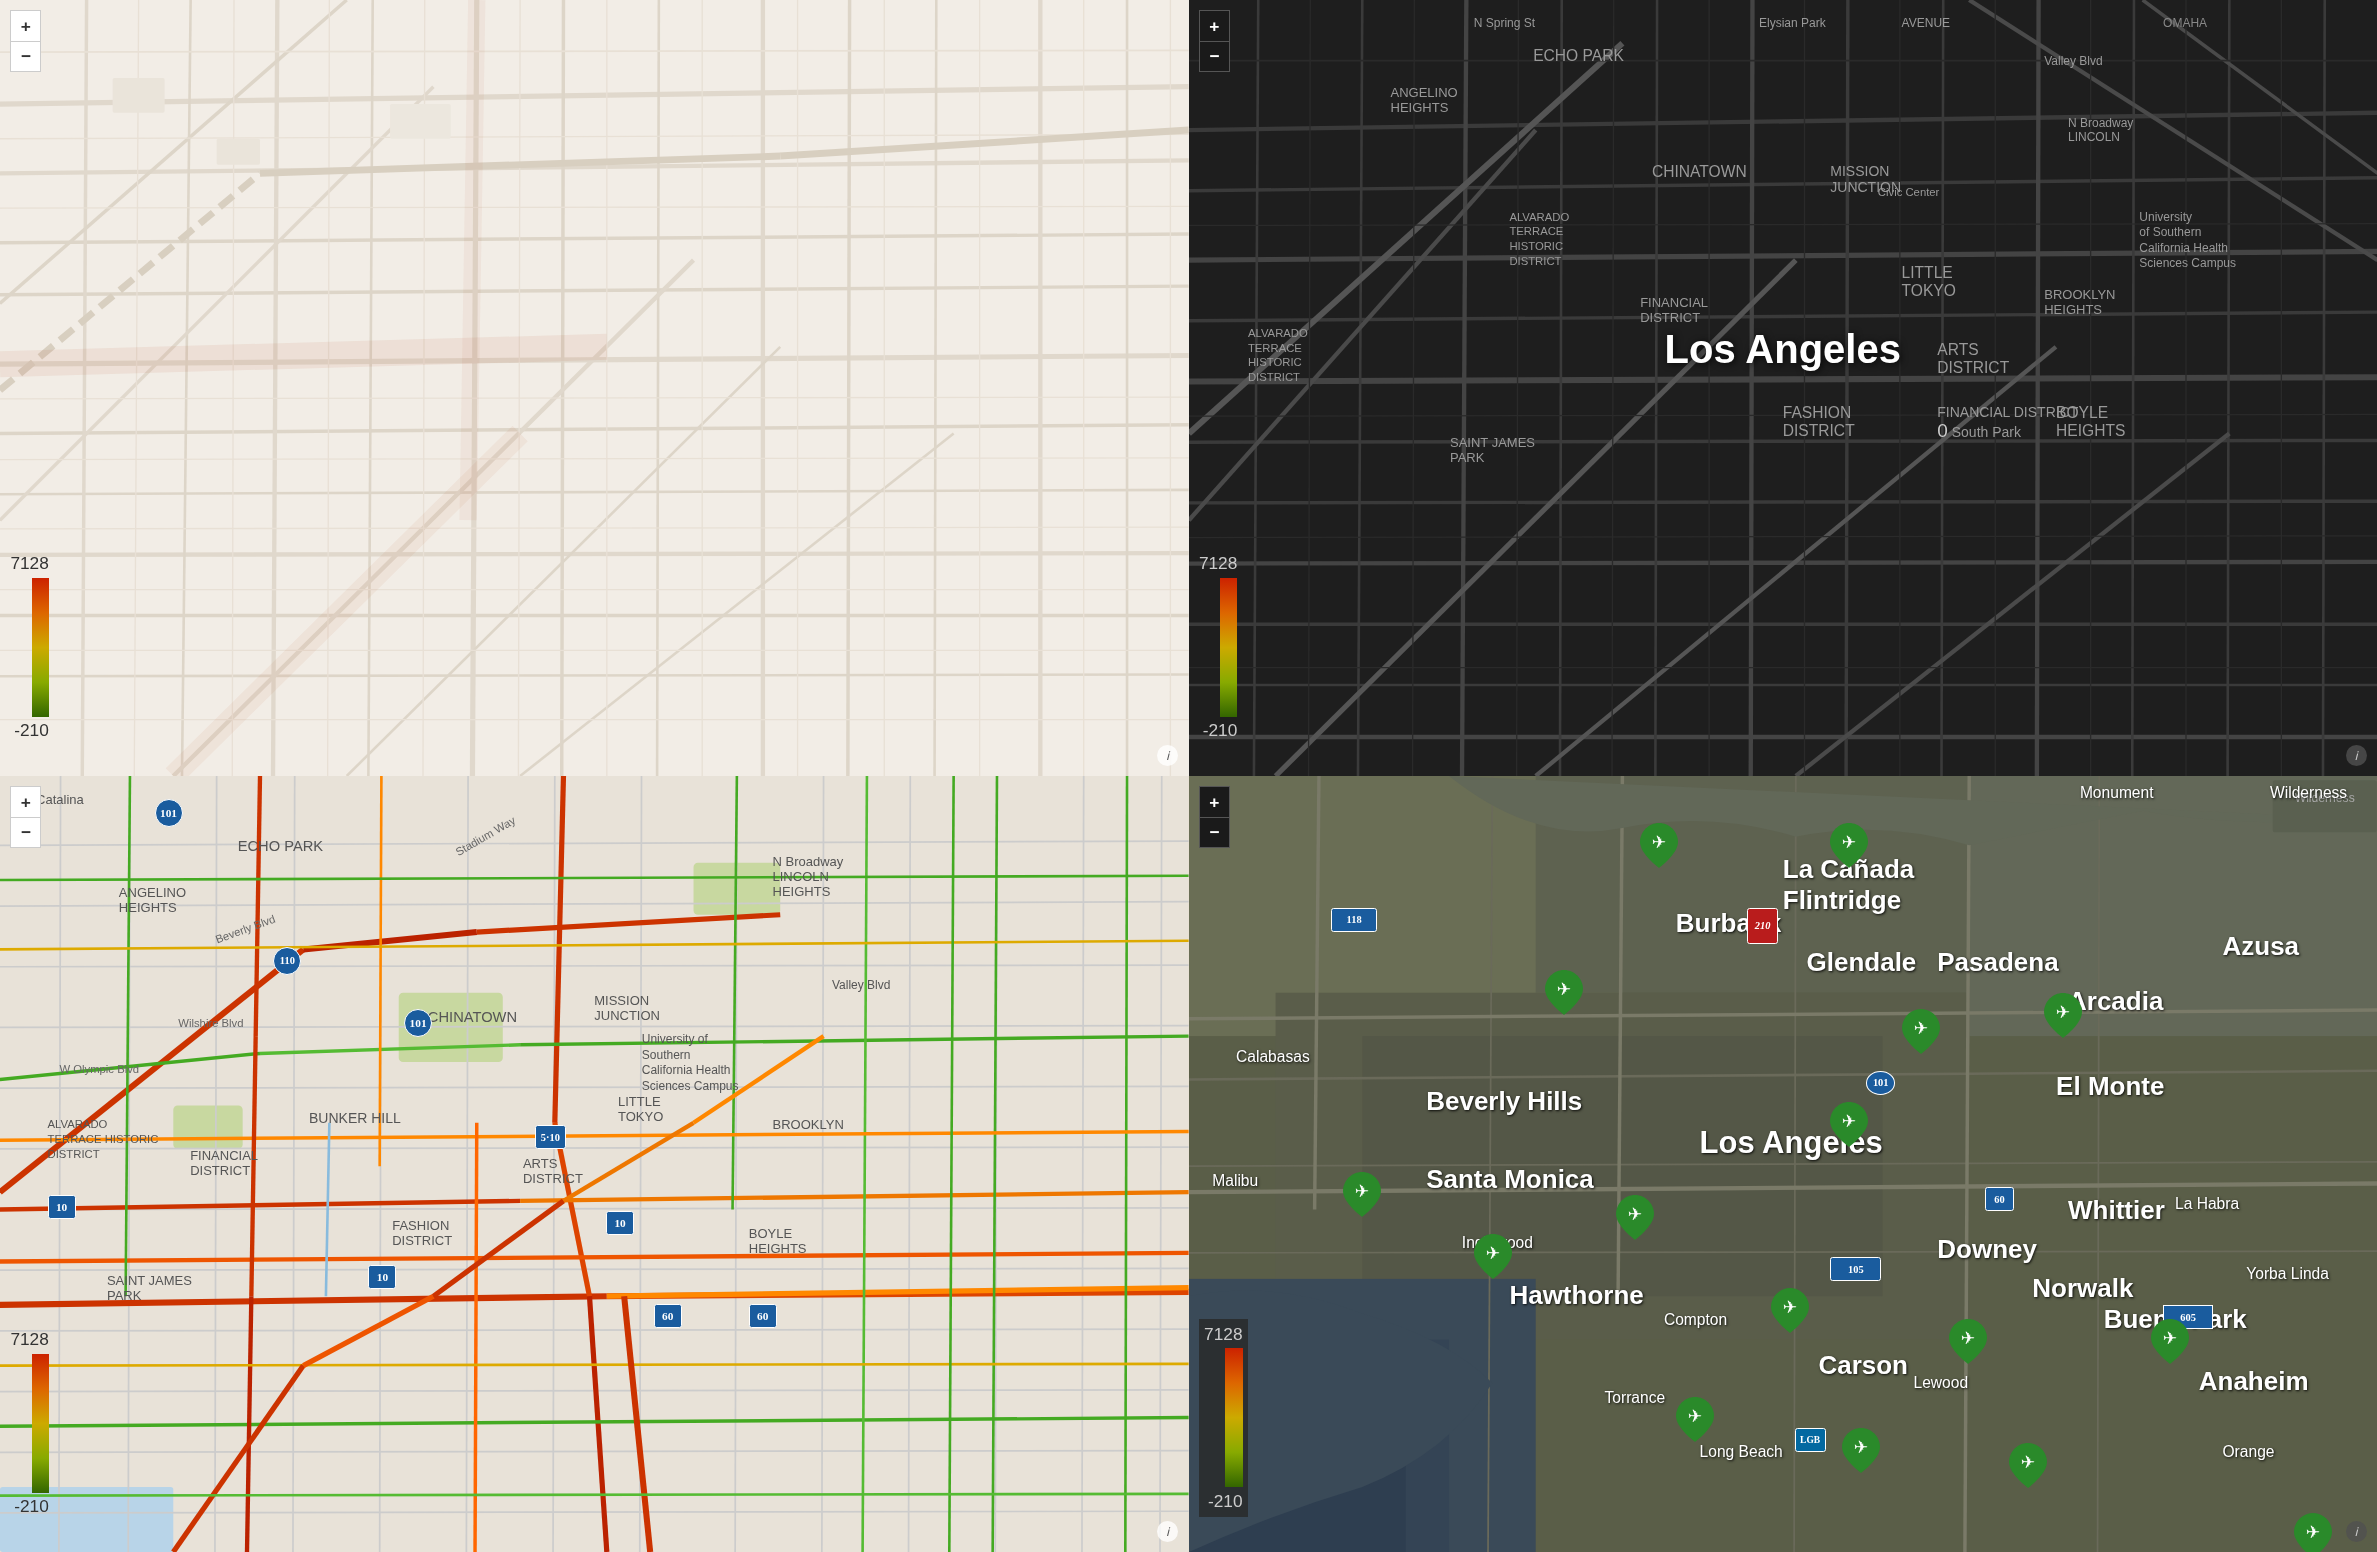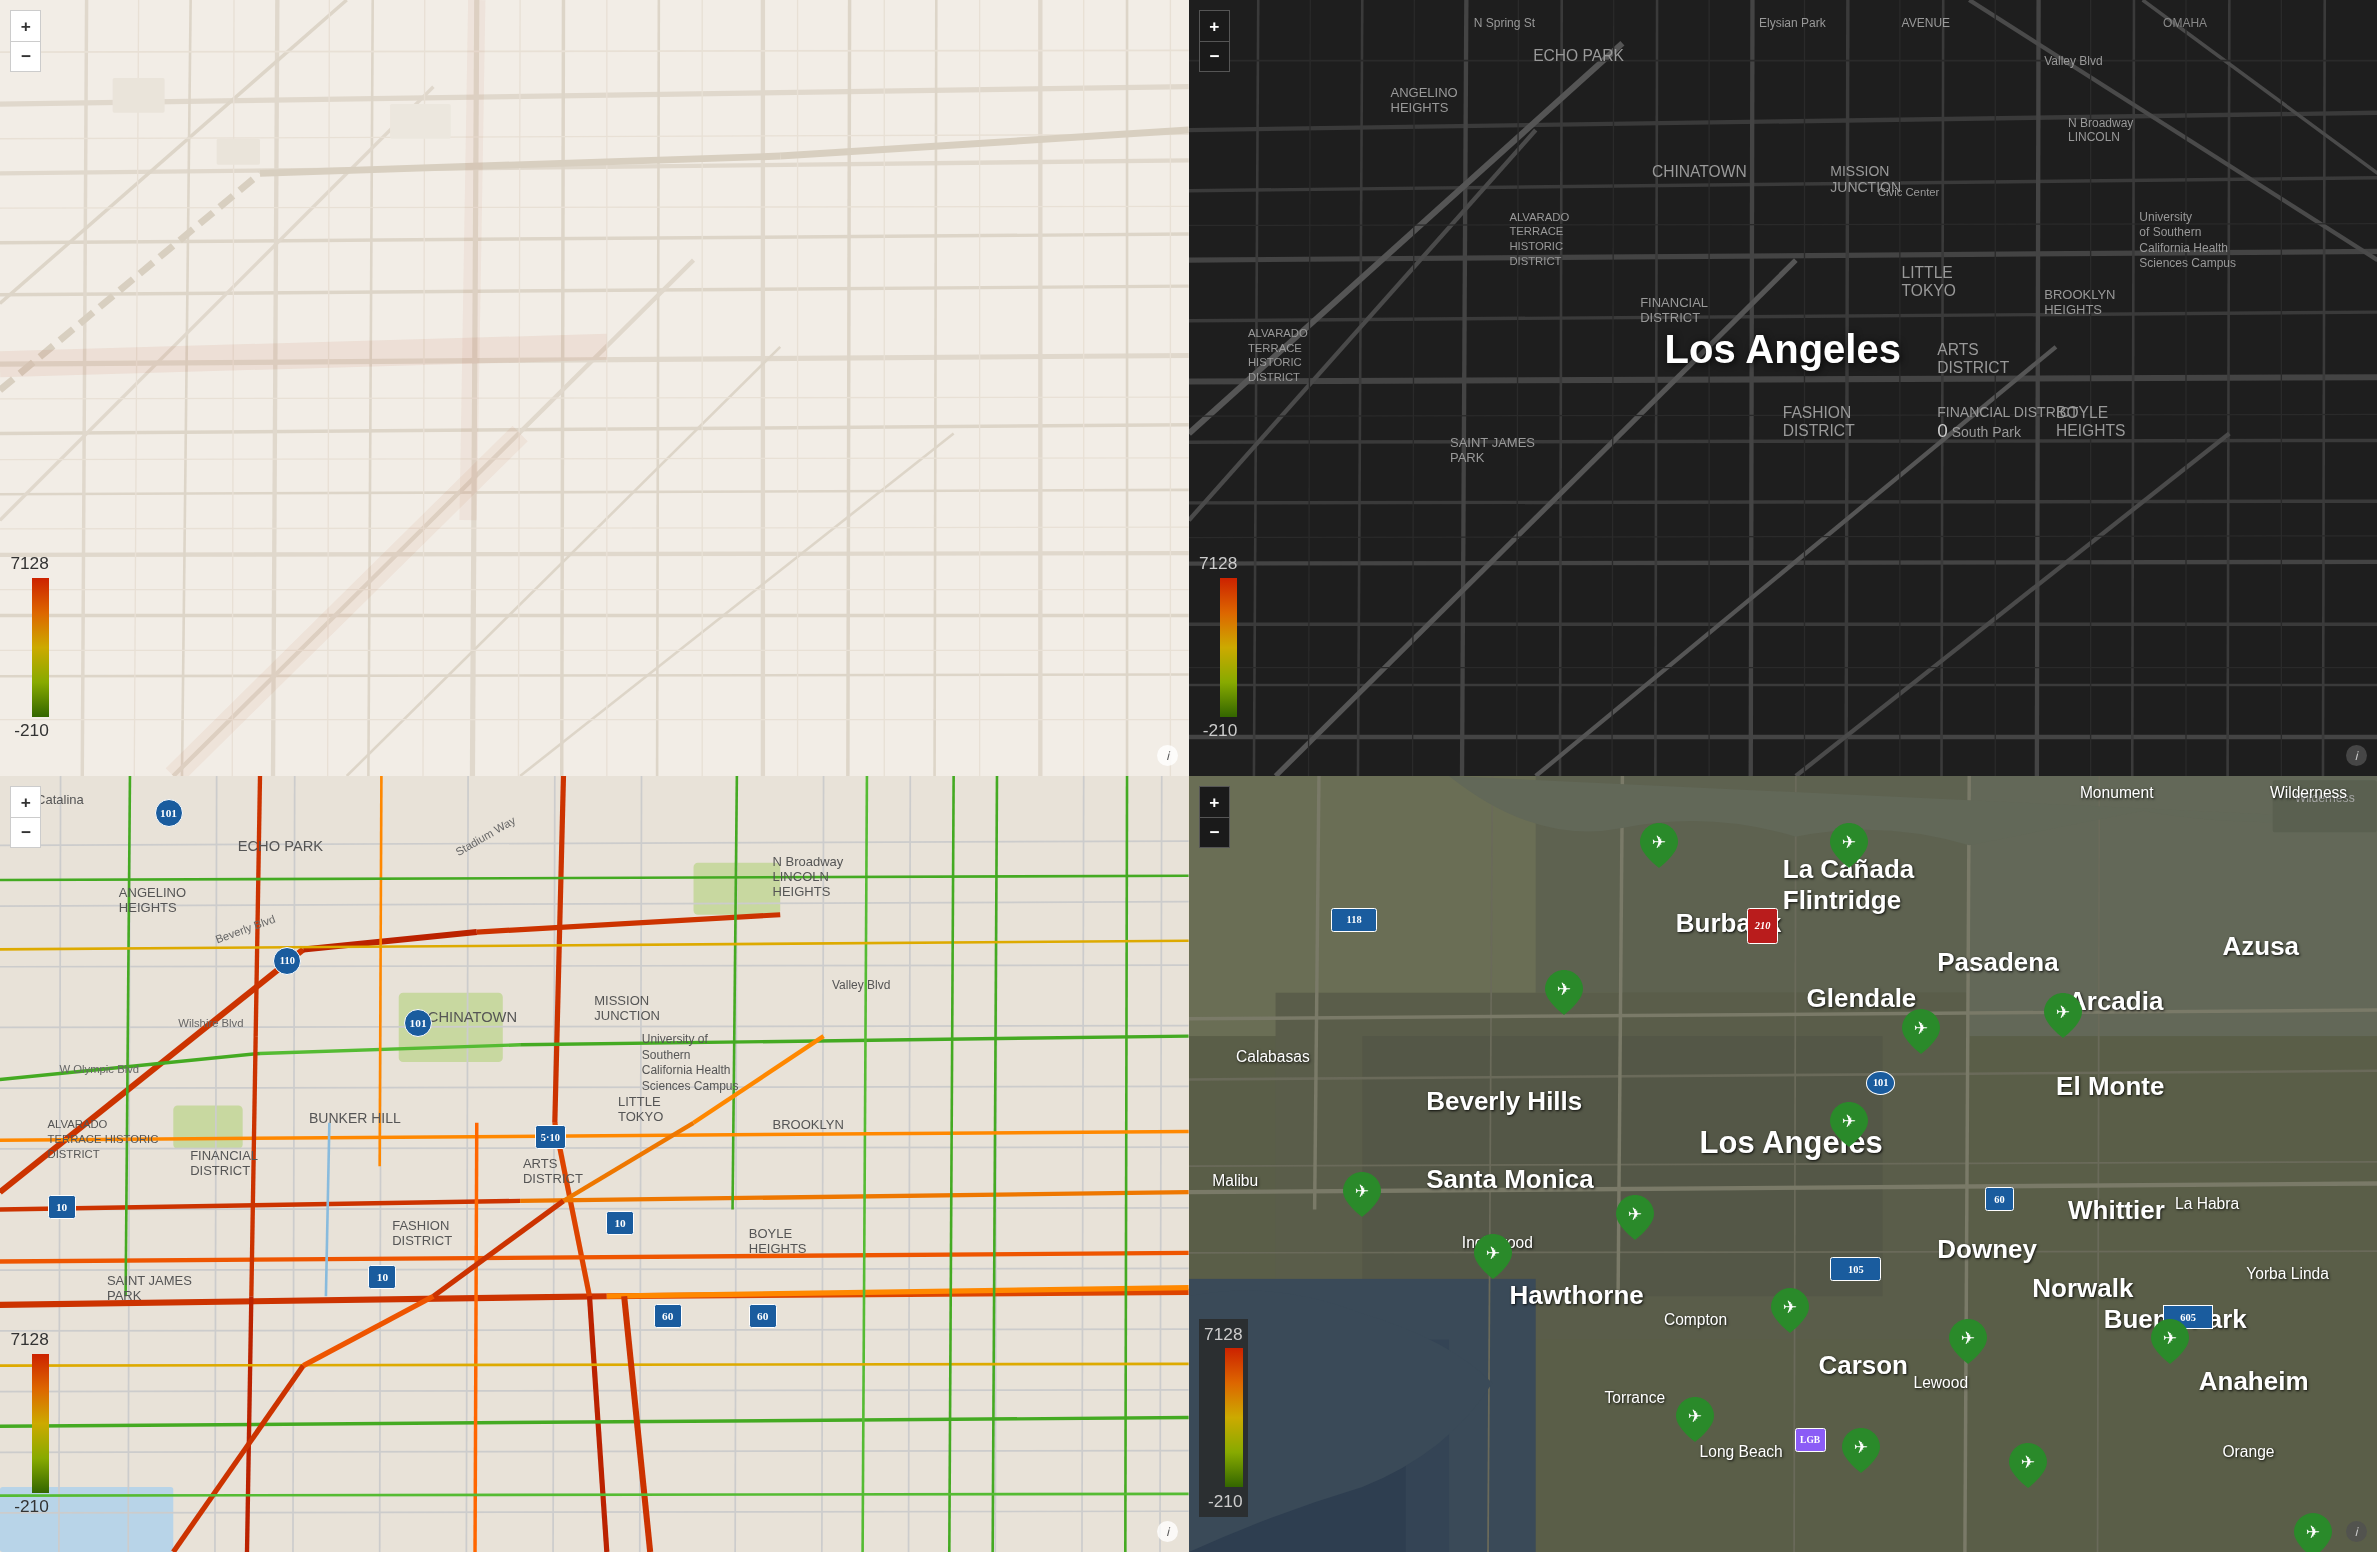--- a/index.html
+++ b/index.html
@@ -573,21 +573,21 @@
     <path d="M 300,0 Q 400,80 500,60 Q 600,40 700,70 Q 800,50 900,80 Q 1000,60 1100,40 Q 1200,60 1371,50" fill="#626858" stroke="none"></path>
 
     <rect x="1250" y="5" width="120" height="60" fill="#5a6050" rx="3"></rect>
     <text x="1310" y="30" fill="#aaa" font-size="14" font-family="Arial" text-anchor="middle">Wilderness</text>
   </svg>
 
   <div class="satellite-label satellite-label-sm" style="top:1%;left:75%;">Monument</div>
   <div class="satellite-label satellite-label-sm" style="top:1%;left:91%;">Wilderness</div>
   <div class="satellite-label satellite-label-lg" style="top:10%;left:50%;">La Cañada<br>Flintridge</div>
   <div class="satellite-label satellite-label-lg" style="top:17%;left:41%;">Burbank</div>
-  <div class="satellite-label satellite-label-lg" style="top:22%;left:52%;margin-top:36px;">Glendale</div>
+  <div class="satellite-label satellite-label-lg" style="top:22%;left:52%;">Glendale</div>
   <div class="satellite-label satellite-label-lg" style="top:22%;left:63%;">Pasadena</div>
   <div class="satellite-label satellite-label-lg" style="top:27%;left:74%;">Arcadia</div>
   <div class="satellite-label satellite-label-lg" style="top:20%;left:87%;">Azusa</div>
   <div class="satellite-label satellite-label-sm" style="top:35%;left:4%;">Calabasas</div>
   <div class="satellite-label satellite-label-lg" style="top:40%;left:20%;">Beverly Hills</div>
   <div class="satellite-label satellite-label-lg" style="top:38%;left:73%;">El Monte</div>
   <div class="satellite-label" style="top:45%;left:43%;font-size:31px;font-weight:bold;">Los Angeles</div>
   <div class="satellite-label satellite-label-sm" style="top:51%;left:2%;">Malibu</div>
   <div class="satellite-label satellite-label-lg" style="top:50%;left:20%;">Santa Monica</div>
   <div class="satellite-label satellite-label-lg" style="top:54%;left:74%;">Whittier</div>
@@ -618,21 +618,21 @@
   <div style="position:absolute;top:62%;left:54%;z-index:10;">
     <div style="width:51px;height:24px;background:#1a5c9e;border-radius:2.6px;display:flex;align-items:center;justify-content:center;color:white;font-size:10.4px;font-weight:bold;border:1.7px solid white;">105</div>
   </div>
   <div style="position:absolute;top:62%;left:82%;z-index:10;">
     <div style="width:50px;height:24px;background:#1a5c9e;border-radius:0;display:flex;align-items:center;justify-content:center;color:white;font-size:10.4px;font-weight:bold;border:1.7px solid white;margin-top:48px;">605</div>
   </div>
   <div style="position:absolute;top:53%;left:67%;z-index:10;">
     <div style="width:29.5px;height:24px;background:#1a5c9e;border-radius:2.6px;display:flex;align-items:center;justify-content:center;color:white;font-size:10.4px;font-weight:bold;border:1.7px solid white;">60</div>
   </div>
   <div style="position:absolute;top:84%;left:51%;z-index:10;">
-    <div style="width:31px;height:24px;background:#8b5cf6;border-radius:2.6px;display:flex;align-items:center;justify-content:center;color:white;font-size:9.5px;font-weight:bold;border:1.7px solid white;">LGB</div>
+    <div style="width:31px;height:24px;background:#0369a1;border-radius:2.6px;display:flex;align-items:center;justify-content:center;color:white;font-size:9.5px;font-weight:bold;border:1.7px solid white;">LGB</div>
   </div>
 
   <svg style="position:absolute;top:6%;left:38%;width:38px;height:45px;z-index:10;" viewBox="0 0 44 52">
     <path d="M22,0 C10,0 0,10 0,22 C0,36 22,52 22,52 C22,52 44,36 44,22 C44,10 34,0 22,0 Z" fill="#2a8a2a"></path>
     <text x="22" y="29" font-size="20" text-anchor="middle" fill="white">✈</text>
   </svg>
   <svg style="position:absolute;top:6%;left:54%;width:38px;height:45px;z-index:10;" viewBox="0 0 44 52">
     <path d="M22,0 C10,0 0,10 0,22 C0,36 22,52 22,52 C22,52 44,36 44,22 C44,10 34,0 22,0 Z" fill="#2a8a2a"></path>
     <text x="22" y="29" font-size="20" text-anchor="middle" fill="white">✈</text>
   </svg>

